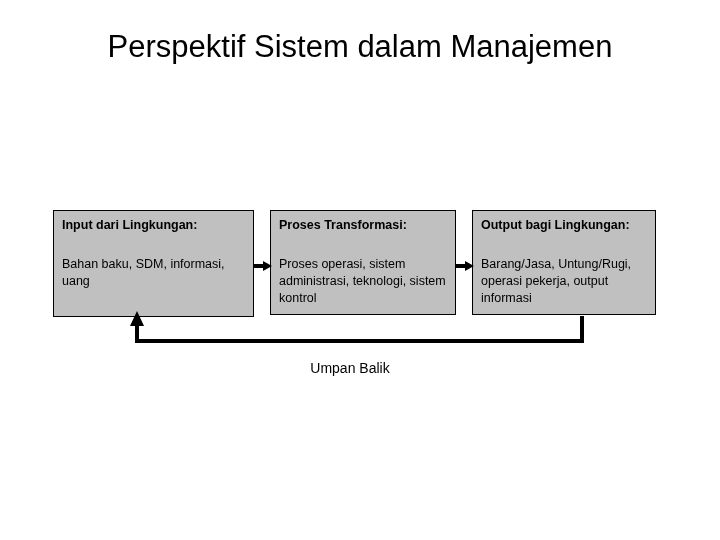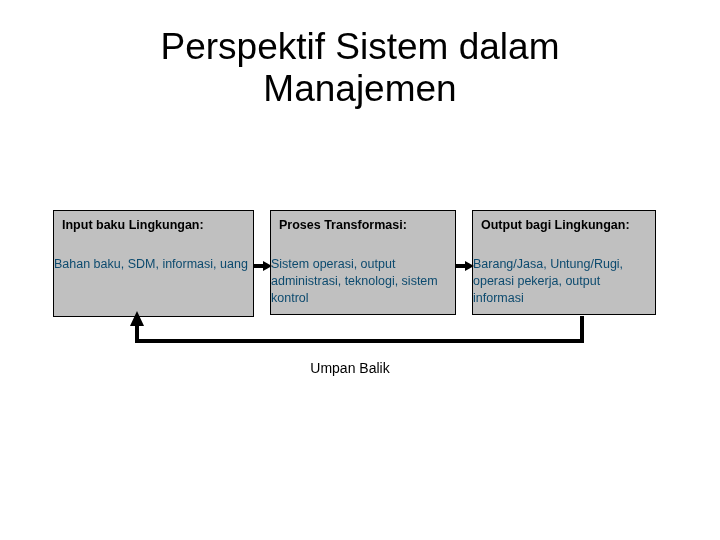--- a/index.html
+++ b/index.html
@@ -19,21 +19,21 @@
     height: 540px;
   }
 
   
   #title {
     position: absolute;
     left: 60px;
     top: 26px;
     width: 600px;
     text-align: center;
-    font-size: 37px;
+    font-size: 31px;
     line-height: 42px;
     color: #000000;
     font-weight: 400;
     letter-spacing: 0px;
   }
 
   
   .box {
     position: absolute;
     background: #c0c0c0;
@@ -51,26 +51,26 @@
     top: 6px;
     right: 4px;
     font-size: 12.5px;
     font-weight: bold;
     color: #000000;
     line-height: 16px;
     white-space: nowrap;
   }
   .box-body {
     position: absolute;
-    left: 0;
+    left: 8px;
     top: 45px;
     right: 5px;
     font-size: 12.5px;
     font-weight: 400;
-    color: #0c4a6e;
+    color: #000000;
     line-height: 17px;
   }
 
   
   .connector {
     position: absolute;
     height: 10px;
   }
   .connector .shaft {
     position: absolute;
@@ -115,27 +115,27 @@
   }
 </style>
 </head>
 <body>
 
 <div id="slide">
 
   <div id="title">Perspektif Sistem dalam Manajemen</div>
 
   <div class="box" id="box-input">
-    <div class="box-header">Input baku Lingkungan:</div>
+    <div class="box-header">Input dari Lingkungan:</div>
     <div class="box-body">Bahan baku, SDM, informasi, uang</div>
   </div>
 
   <div class="box" id="box-process">
     <div class="box-header">Proses Transformasi:</div>
-    <div class="box-body">Sistem operasi, output administrasi, teknologi, sistem kontrol</div>
+    <div class="box-body">Proses operasi, sistem administrasi, teknologi, sistem kontrol</div>
   </div>
 
   <div class="box" id="box-output">
     <div class="box-header">Output bagi Lingkungan:</div>
     <div class="box-body">Barang/Jasa, Untung/Rugi, operasi pekerja, output informasi</div>
   </div>
 
   <div class="connector" id="arrow-input-process">
     <div class="shaft"></div>
     <div class="head"></div>

